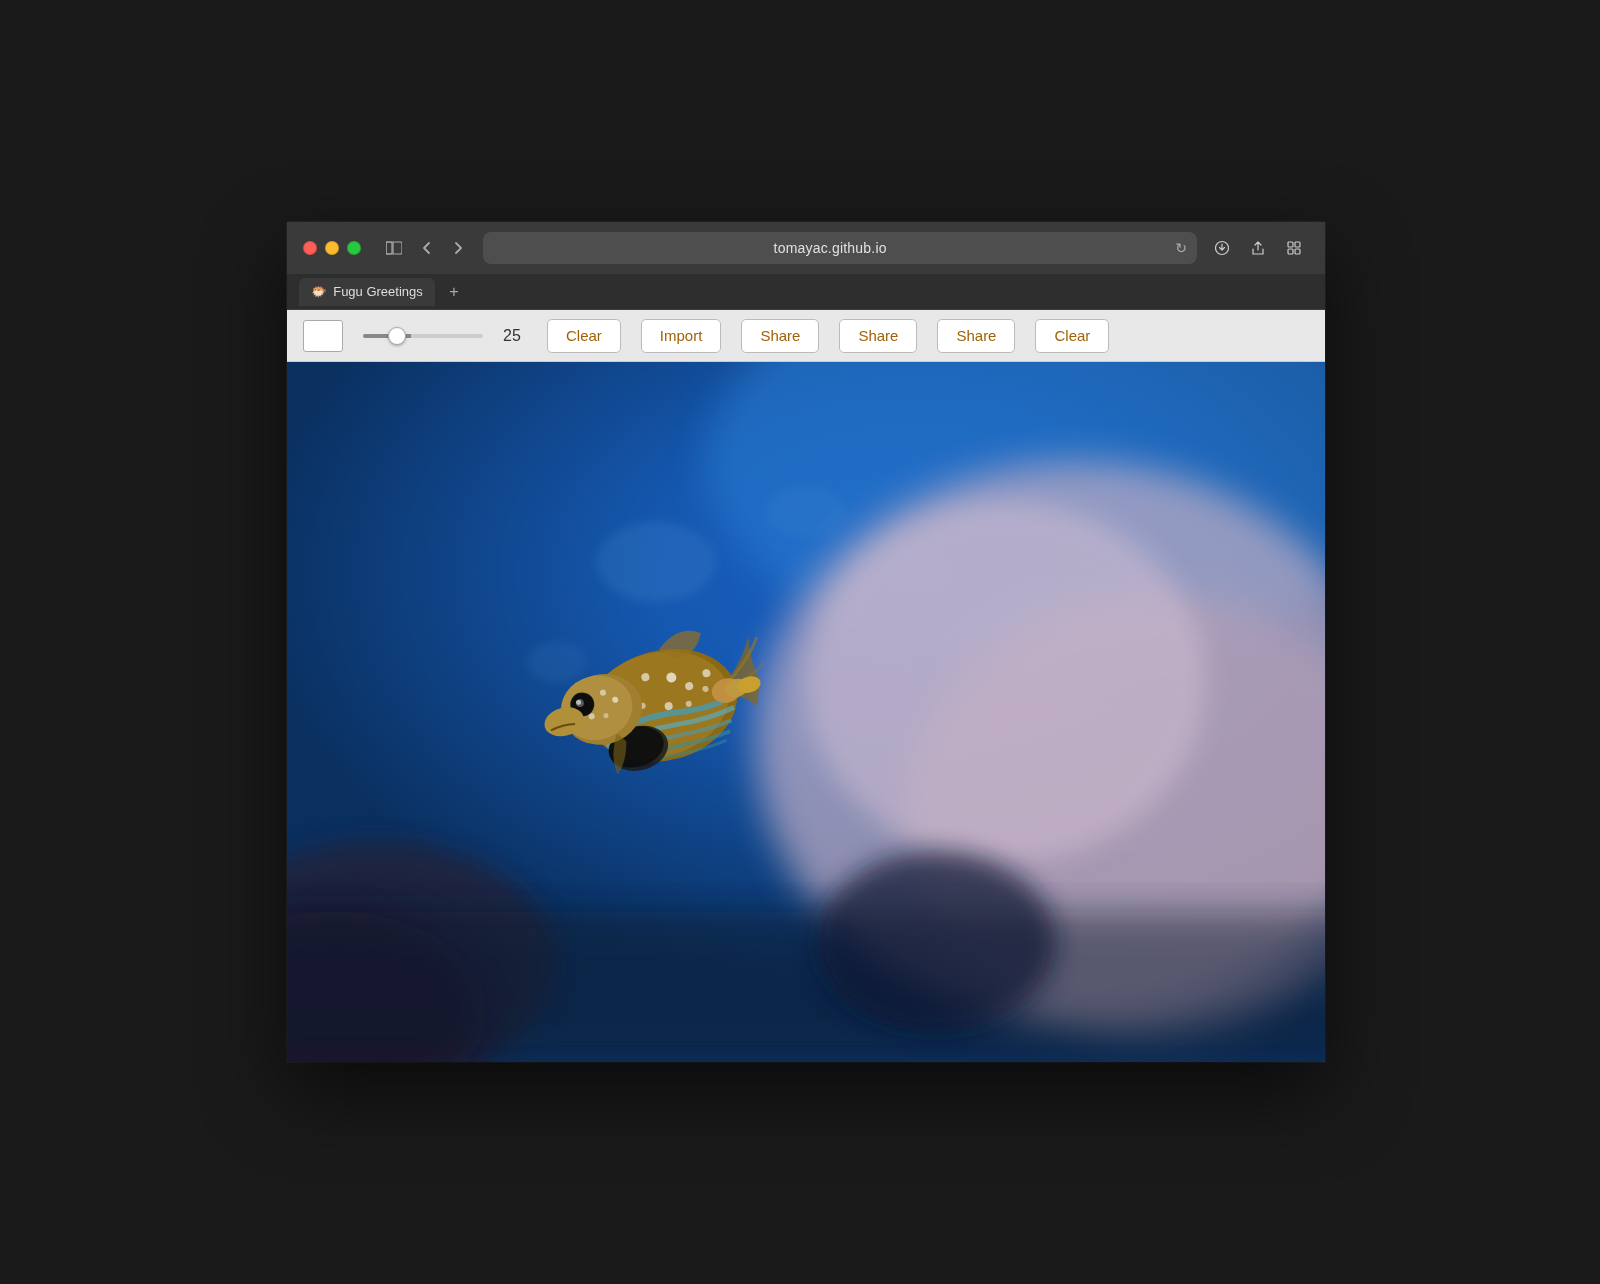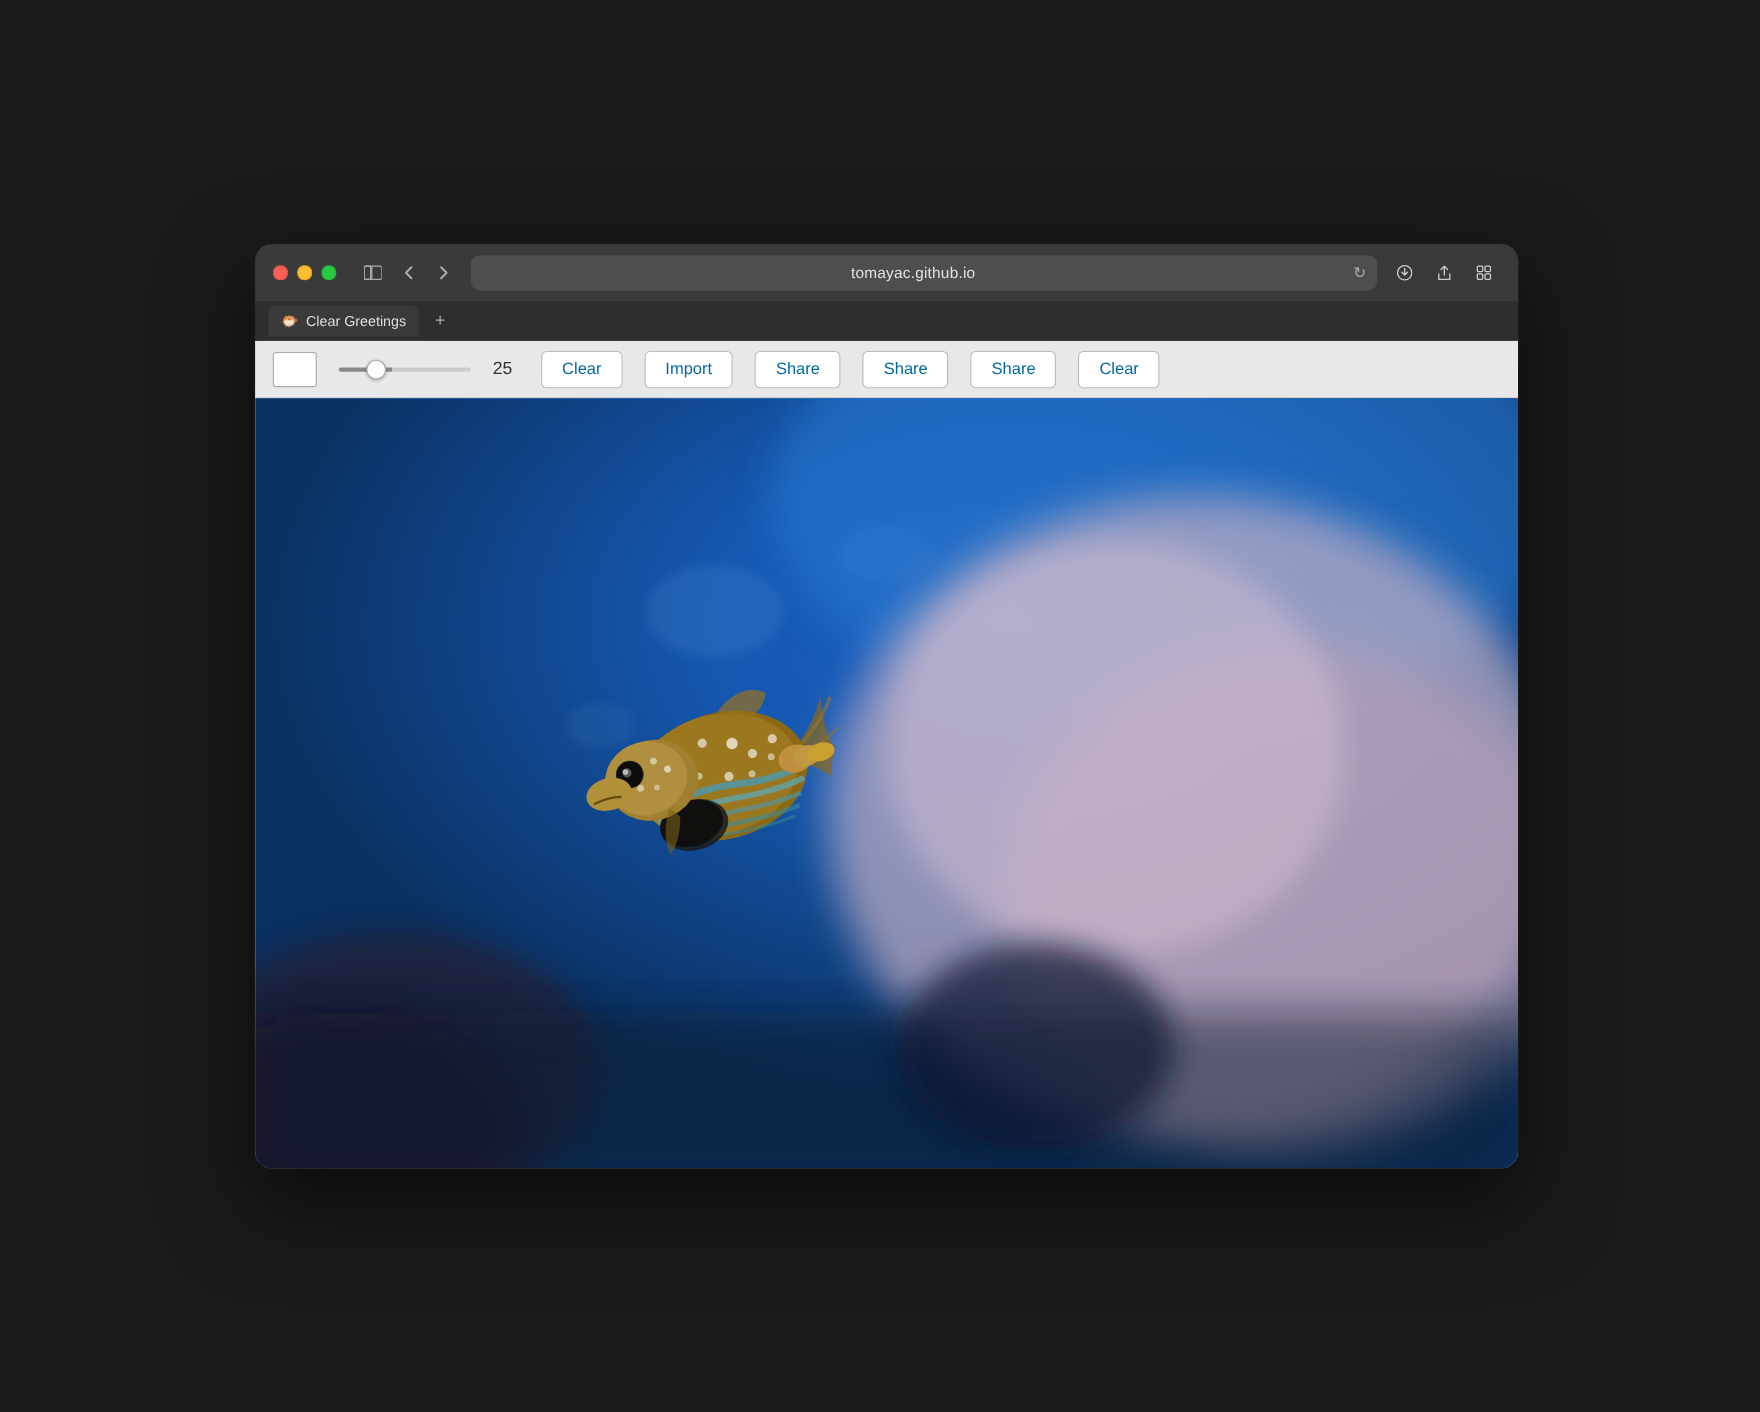--- a/index.html
+++ b/index.html
@@ -7,22 +7,22 @@
     body {
       background: #1a1a1a;
       display: flex;
       justify-content: center;
       align-items: center;
       min-height: 100vh;
       font-family: -apple-system, BlinkMacSystemFont, 'SF Pro Text', sans-serif;
     }
 
     .browser-window {
-      width: 1148px;
-      border-radius: 15px;
+      width: 1038px;
+      border-radius: 1px;
       overflow: hidden;
       box-shadow: 0 30px 80px rgba(0,0,0,0.6), 0 0 0 0.5px rgba(255,255,255,0.1);
       background: #2a2a2a;
       margin-left: 12px;
     }
 
     
     .title-bar {
       background: #3a3a3a;
       height: 52px;
@@ -226,21 +226,21 @@
       min-width: 24px;
     }
 
     .toolbar-btn {
       height: 34px;
       padding: 0 18px;
       background: white;
       border: 1px solid #bbb;
       border-radius: 5px;
       font-size: 15px;
-      color: #0369a1;
+      color: #a16207;
       cursor: pointer;
       font-family: -apple-system, BlinkMacSystemFont, sans-serif;
     }
 
     
     .canvas-area {
       position: relative;
       width: 100%;
       height: 700px;
       overflow: hidden;
@@ -311,21 +311,21 @@
           <rect x="1" y="8" width="5" height="5" rx="1" fill="none" stroke="#ccc" stroke-width="1.2"></rect>
           <rect x="8" y="8" width="5" height="5" rx="1" fill="none" stroke="#ccc" stroke-width="1.2"></rect>
         </svg>
       </button>
     </div>
   </div>
 
   <div class="tab-bar">
     <div class="tab">
       <span class="tab-emoji">🐡</span>
-      <span>Clear Greetings</span>
+      <span>Fugu Greetings</span>
     </div>
     <button class="tab-new-btn">+</button>
   </div>
 
   <div class="app-content">
 
     <div class="app-toolbar">
       <div class="color-swatch"></div>
       <input type="range" class="brush-size-slider" min="1" max="100" value="25" style="">
       <span class="brush-size-value">25</span>

